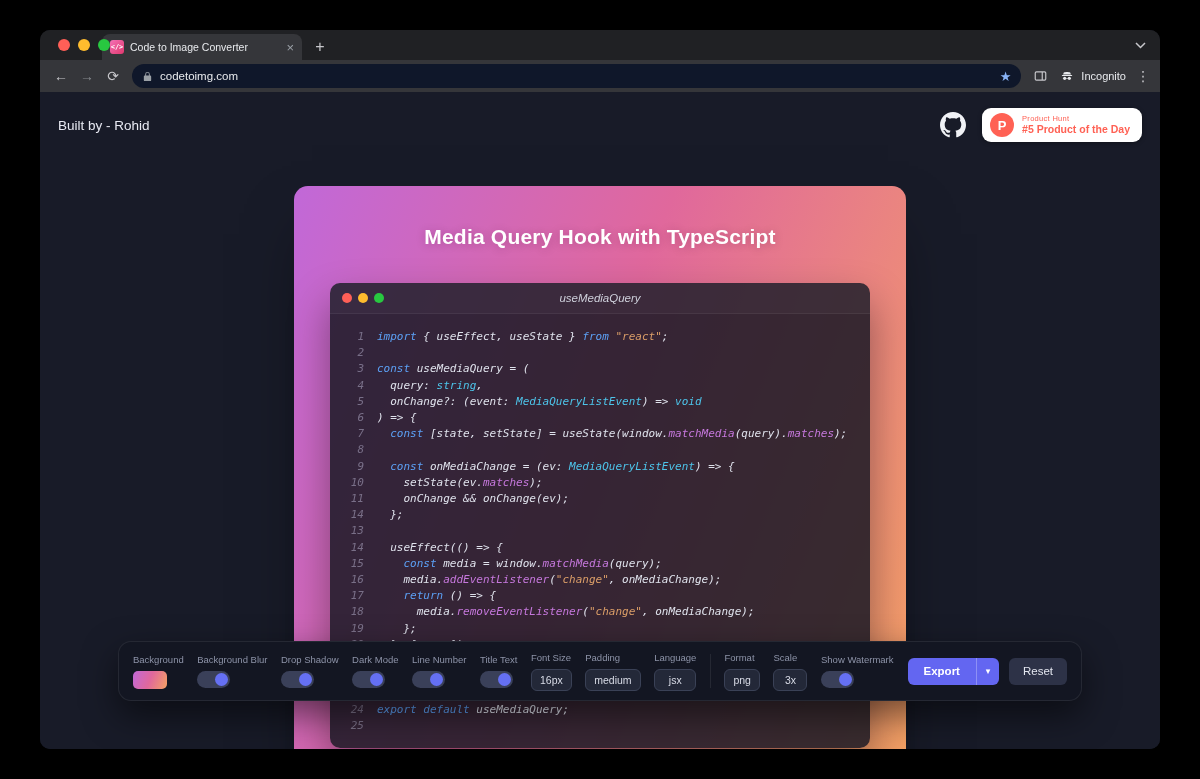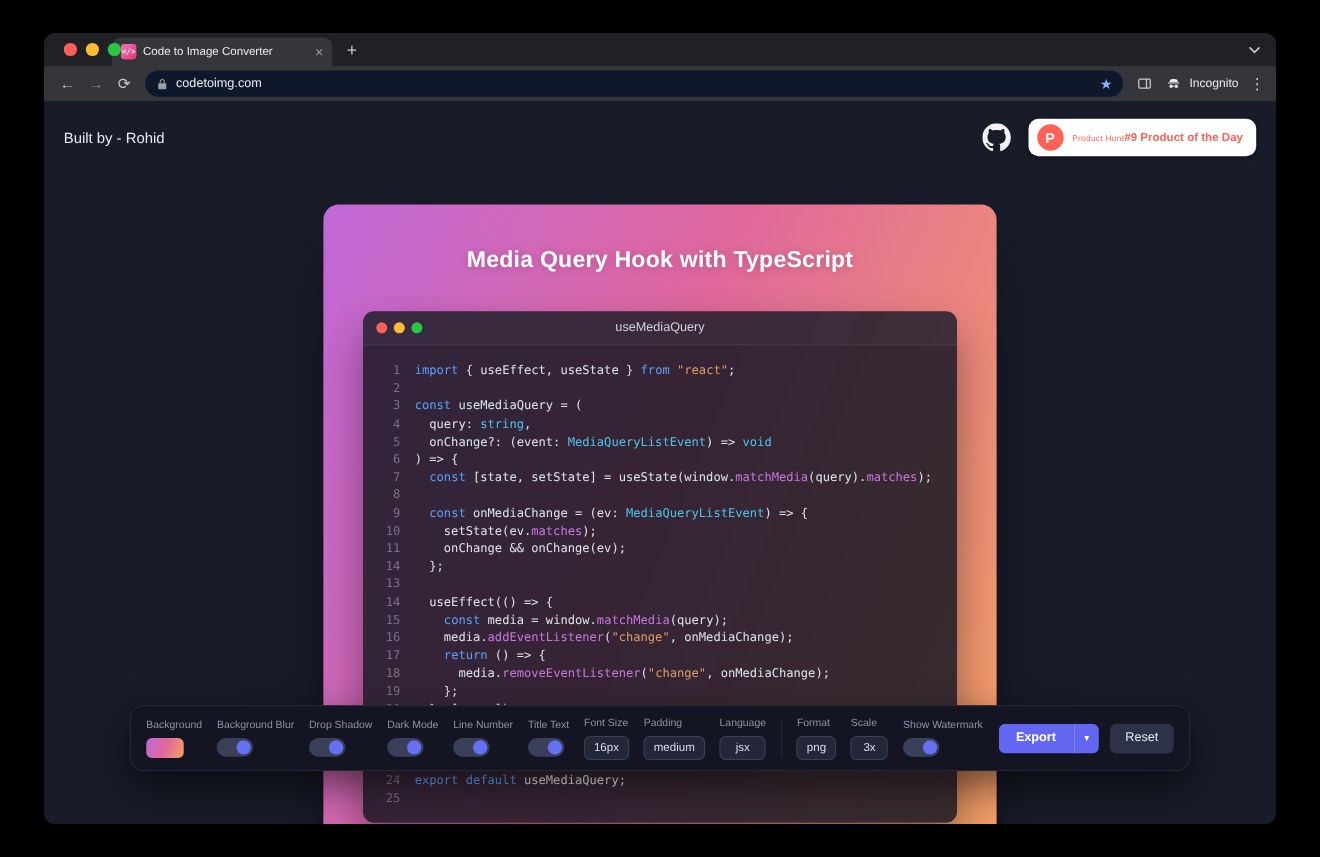--- a/index.html
+++ b/index.html
@@ -33,30 +33,30 @@
   .dots{color:#c7c7cb;font-size:14px;width:18px;text-align:center;}
   
   .content{position:relative;height:657px;background:#181b28;overflow:hidden;}
   .pageheader{display:flex;justify-content:space-between;align-items:center;padding:14px 18px 0;height:38px;}
   .builtby{color:#e7e9f2;font-size:13.5px;}
   .hdr-right{display:flex;align-items:center;gap:16px;}
   .phbadge{background:#fff;border-radius:9px;padding:5px 12px 5px 8px;display:flex;align-items:center;gap:8px;
            box-shadow:0 1px 4px rgba(0,0,0,.35);}
   .phlogo{width:24px;height:24px;border-radius:50%;background:#ff6154;color:#fff;font-weight:bold;font-size:13px;
           display:flex;align-items:center;justify-content:center;flex:none;}
-  .phtext{display:flex;flex-direction:row;line-height:1.15;align-items:flex-end;}
+  .phtext{display:flex;flex-direction:column;line-height:1.15;}
   .phbrand{font-size:7.5px;color:#ff6154;letter-spacing:.3px;}
   .phaward{font-size:10.5px;font-weight:bold;color:#ff6154;white-space:nowrap;}
   
   .card{width:612px;margin:42px auto 0;border-radius:14px;padding:38px 36px 30px;
         background:linear-gradient(112deg,#c168d8 0%,#e0689c 45%,#f5a263 100%);
         box-shadow:0 30px 60px -18px rgba(0,0,0,.5);box-sizing:border-box;}
   .cardtitle{text-align:center;color:#fff;font-size:21px;line-height:25px;font-weight:700;margin:0 0 34px;
              letter-spacing:.2px;text-shadow:0 1px 8px rgba(80,20,60,.25);}
-  .editor{background:rgba(26,25,36,.86);border-radius:10px;box-shadow:0 20px 40px rgba(0,0,0,.38);overflow:hidden;}
+  .editor{background:rgba(26,25,36,.86);border-radius:10px;box-shadow:0 20px 40px rgba(0,0,0,.38);overflow:hidden;font-style:italic;}
   .edhead{height:30px;position:relative;display:flex;align-items:center;justify-content:center;
           background:rgba(255,255,255,.03);border-bottom:1px solid rgba(255,255,255,.06);}
   .edlights{position:absolute;left:12px;display:flex;gap:6px;}
   .edlight{width:10px;height:10px;border-radius:50%;}
   .edtitle{font-size:11.5px;color:#cfd1dc;}
   .codearea{padding:15px 12px 14px 8px;font-family:"DejaVu Sans Mono",monospace;font-size:11px;line-height:16.2px;}
   .cl{display:flex;white-space:pre;}
   .ln{width:26px;text-align:right;margin-right:13px;color:rgba(190,186,214,.5);flex:none;}
   .kw{color:#5ca0f5;} .ty{color:#4dc4ea;} .st{color:#db9e68;} .fn{color:#c678dd;} .pl{color:#dfe2ec;}
   
@@ -140,21 +140,21 @@
     <div class="pageheader">
       <div class="builtby">Built by - Rohid</div>
       <div class="hdr-right">
         <svg width="26" height="26" viewBox="0 0 24 24">
             <path fill="#f0f2f6" d="M12 0C5.37 0 0 5.37 0 12c0 5.3 3.438 9.8 8.205 11.387.6.113.82-.26.82-.577 0-.285-.01-1.04-.015-2.04-3.338.724-4.042-1.61-4.042-1.61-.546-1.387-1.333-1.756-1.333-1.756-1.09-.745.083-.73.083-.73 1.205.085 1.84 1.237 1.84 1.237 1.07 1.834 2.807 1.304 3.492.997.108-.776.417-1.305.76-1.605-2.665-.3-5.466-1.332-5.466-5.93 0-1.31.468-2.38 1.235-3.22-.123-.303-.535-1.523.117-3.176 0 0 1.008-.322 3.3 1.23.957-.266 1.983-.399 3.003-.404 1.02.005 2.047.138 3.006.404 2.29-1.552 3.297-1.23 3.297-1.23.653 1.653.24 2.873.118 3.176.77.84 1.233 1.91 1.233 3.22 0 4.61-2.807 5.625-5.48 5.92.43.372.814 1.102.814 2.222 0 1.606-.015 2.898-.015 3.293 0 .32.216.697.825.578C20.565 21.796 24 17.3 24 12c0-6.63-5.37-12-12-12z"></path>
           </svg>
         <div class="phbadge">
           <div class="phlogo">P</div>
           <div class="phtext">
             <span class="phbrand">Product Hunt</span>
-            <span class="phaward">#9 Product of the Day</span>
+            <span class="phaward">#5 Product of the Day</span>
           </div>
         </div>
       </div>
     </div>
 
     <div class="card">
       <h2 class="cardtitle">Media Query Hook with TypeScript</h2>
       <div class="editor">
         <div class="edhead">
           <div class="edlights">

